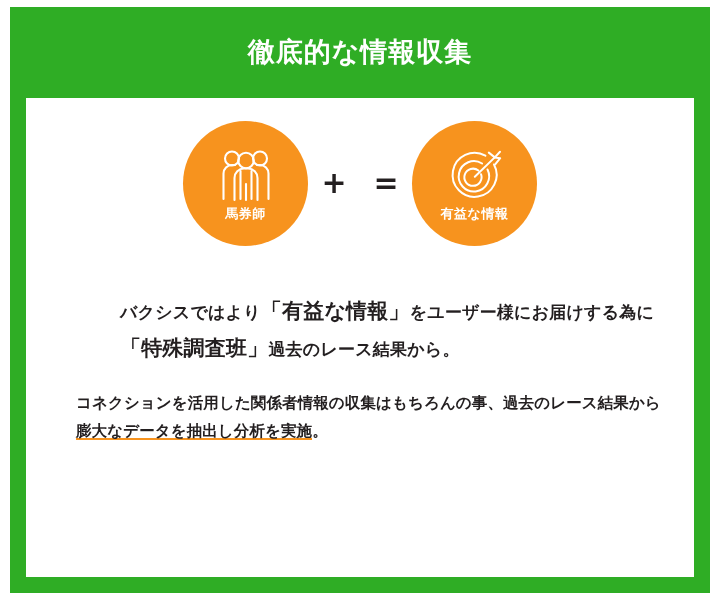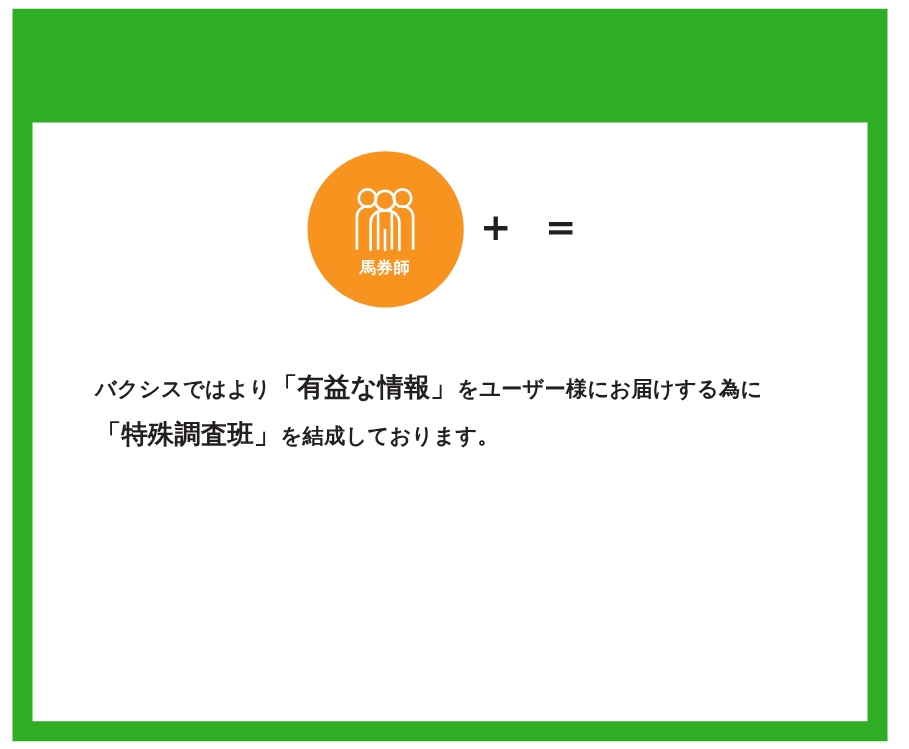--- a/index.html
+++ b/index.html
@@ -122,20 +122,21 @@
 
   .para {
     margin: 0 0 0 0;
   }
 
   .para-lead {
     font-size: 17px;
     font-weight: bold;
     line-height: 1.75;
     letter-spacing: 0.2px;
+    margin-left: 44px;
   }
   .para-lead .big {
     font-size: 21px;
     font-weight: bold;
   }
 
   .para-body {
     font-size: 15.5px;
     font-weight: bold;
     line-height: 1.85;
@@ -178,20 +179,23 @@
     background: #231f20;
   }
 </style>
 </head>
 <body>
 
 <div id="page">
 
   <div class="green-frame">
 
+    <div class="title-bar">
+      <div class="title-text">徹底的な情報収集</div>
+    </div>
 
     <div class="panel">
 
       <div class="icon-row">
 
         <div class="icon-block">
           <span class="icon-art">
             <svg viewBox="0 0 62 58" width="62" height="58" fill="none" stroke="#ffffff" stroke-width="2.1" stroke-linecap="round" stroke-linejoin="round">
               <circle cx="17" cy="11.5" r="7"></circle>
               <path d="M8.5 52 V26.5 a8.5 8.5 0 0 1 8.5 -8.5 h3"></path>
@@ -205,29 +209,45 @@
             </svg>
           </span>
           <span class="icon-label">馬券師</span>
         </div>
 
         <div class="operator">+</div>
 
 
         <div class="operator">=</div>
 
+        <div class="icon-block">
+          <span class="icon-art">
+            <svg viewBox="0 0 62 58" width="62" height="58" fill="none" stroke="#ffffff" stroke-width="2" stroke-linecap="round" stroke-linejoin="round">
+              <path d="M50 17.5 a22 22 0 1 1 -8.6 -8.8"></path>
+              <path d="M43.5 22.5 a15.2 15.2 0 1 1 -5.4 -6"></path>
+              <path d="M37 27.2 a8.6 8.6 0 1 1 -2.6 -3.6"></path>
+              <path d="M30.8 29.8 L50.5 10.6"></path>
+              <path d="M44.8 5.6 L50.8 10.4 L56 4.8"></path>
+              <path d="M51.4 17.2 L56.2 11.2 L50.7 10.4"></path>
+            </svg>
+          </span>
+          <span class="icon-label">有益な情報</span>
+        </div>
 
       </div>
 
       <div class="body-text">
 
         <p class="para para-lead">
           <span>バクシスではより</span><span class="big">「有益な情報」</span><span>をユーザー様にお届けする為に</span><br>
-          <span class="big">「特殊調査班」</span><span>を結成しております。</span>
+          <span class="big">「特殊調査班」</span><span>過去のレース結果から。</span>
         </p>
 
+        <p class="para para-body">
+          <span>コネクションを活用した関係者情報の収集はもちろんの事、過去のレース結果から</span><span class="u-orange">膨大なデータを抽出し分析を実施</span><span>。</span>
+        </p>
 
 
       </div>
 
     </div>
   </div>
 </div>
 
 </body></html>

